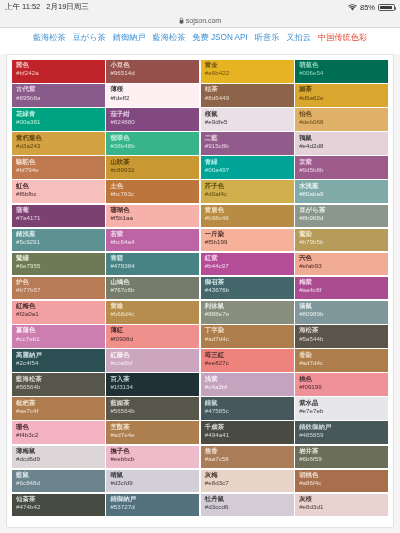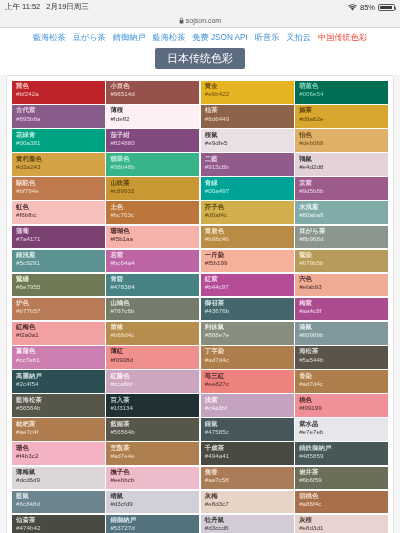--- a/index.html
+++ b/index.html
@@ -100,21 +100,20 @@
   <a>豆がら茶</a>
   <a>錆御納戸</a>
   <a>藍海松茶</a>
   <a>免费 JSON API</a>
   <a>听音乐</a>
   <a>又拍云</a>
   <a class="hot">中国传统色彩</a>
 </div>
 
 <div class="tabrow">
-  <div class="tab jp">日本传统色彩</div>
 </div>
 
 <div class="panel">
   <div class="grid" id="swatch-grid">
       <div class="cell" style="background: rgb(191, 36, 42); color: rgb(243, 201, 196);">
         <span class="cname">茜色</span>
         <span class="chex">#bf242a</span>
       </div>
       <div class="cell" style="background: rgb(150, 81, 77); color: rgb(239, 214, 205);">
         <span class="cname">小豆色</span>

